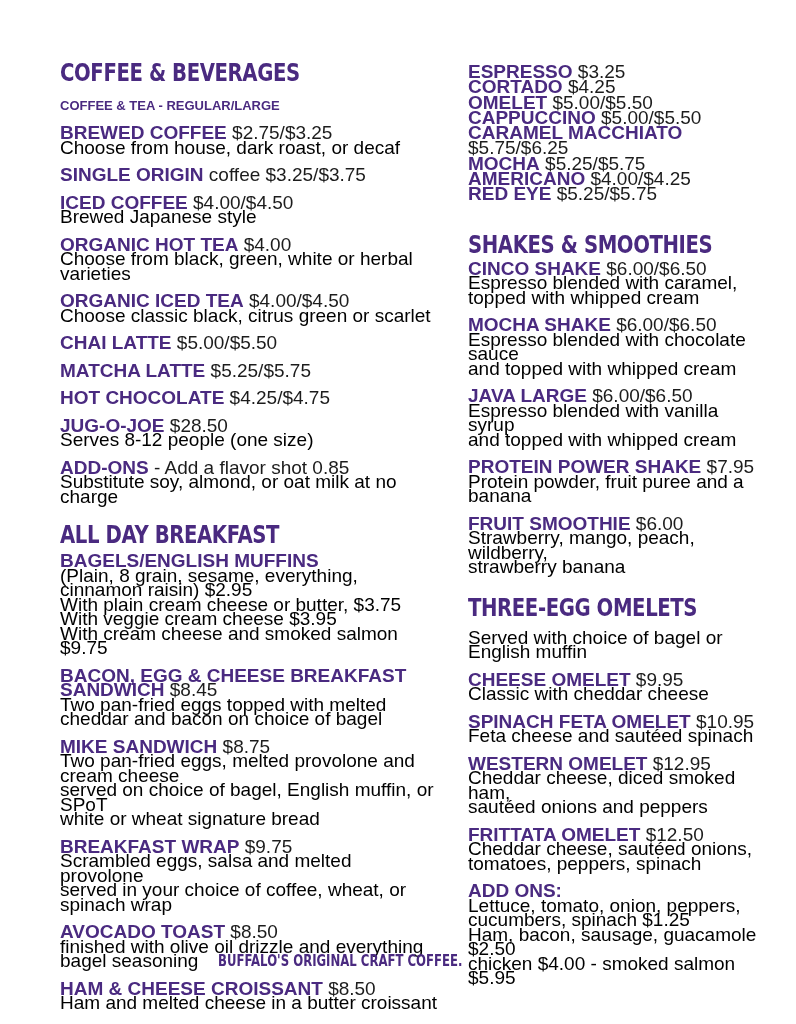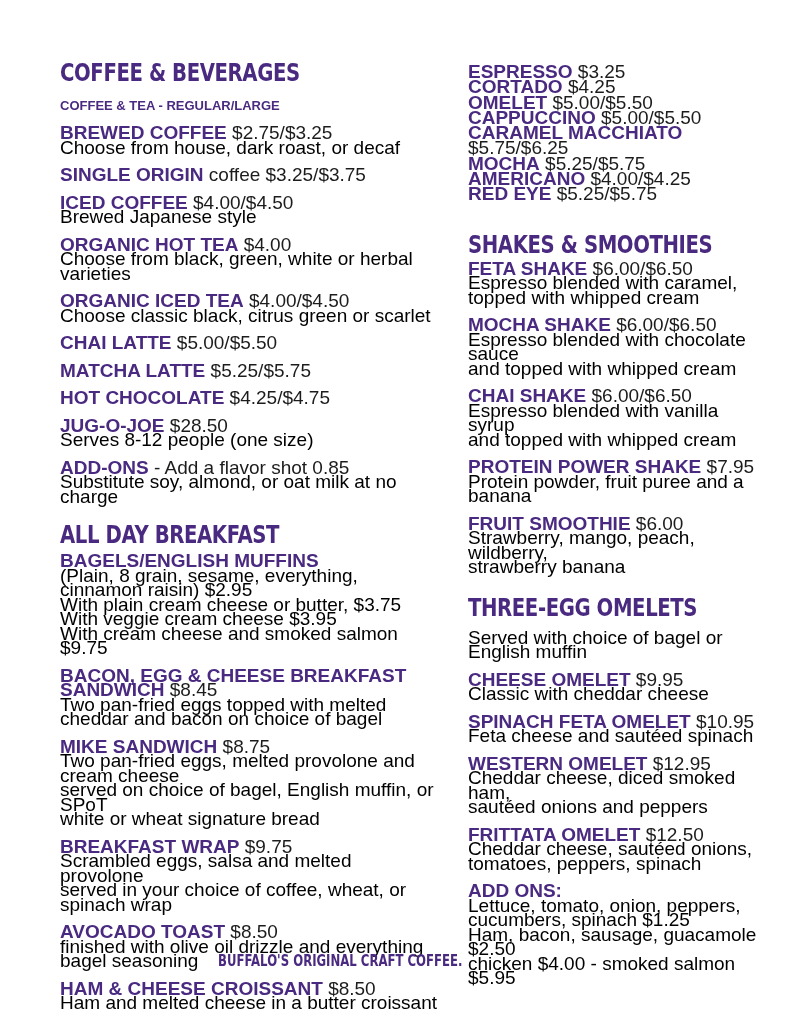--- a/index.html
+++ b/index.html
@@ -212,33 +212,33 @@
       <div class="item">
         <span class="name">RED EYE</span>
         <span class="price">$5.25/$5.75</span>
       </div>
     </section>
 
     <section style="margin-top:28px">
       <h2 class="section-title">SHAKES  &amp; SMOOTHIES</h2>
 
       <div class="item" style="margin-top:2px">
-        <span class="name">FETA SHAKE</span>
+        <span class="name">CINCO SHAKE</span>
         <span class="price">$6.00/$6.50</span>
         <span class="desc">Espresso blended with caramel,</span>
         <span class="desc">topped with whipped cream</span>
       </div>
       <div class="item gap">
         <span class="name">MOCHA SHAKE</span>
         <span class="price">$6.00/$6.50</span>
         <span class="desc">Espresso blended with chocolate sauce</span>
         <span class="desc">and topped with whipped cream</span>
       </div>
       <div class="item gap">
-        <span class="name">CHAI SHAKE</span>
+        <span class="name">JAVA LARGE</span>
         <span class="price">$6.00/$6.50</span>
         <span class="desc">Espresso blended with vanilla syrup</span>
         <span class="desc">and topped with whipped cream</span>
       </div>
       <div class="item gap">
         <span class="name">PROTEIN POWER SHAKE</span>
         <span class="price">$7.95</span>
         <span class="desc">Protein powder, fruit puree and a banana</span>
       </div>
       <div class="item gap">

